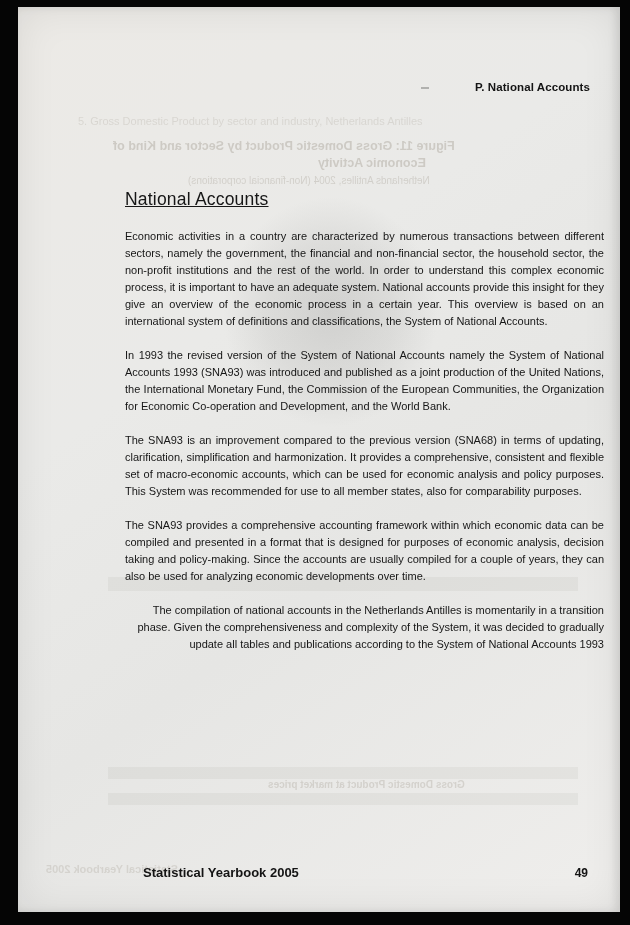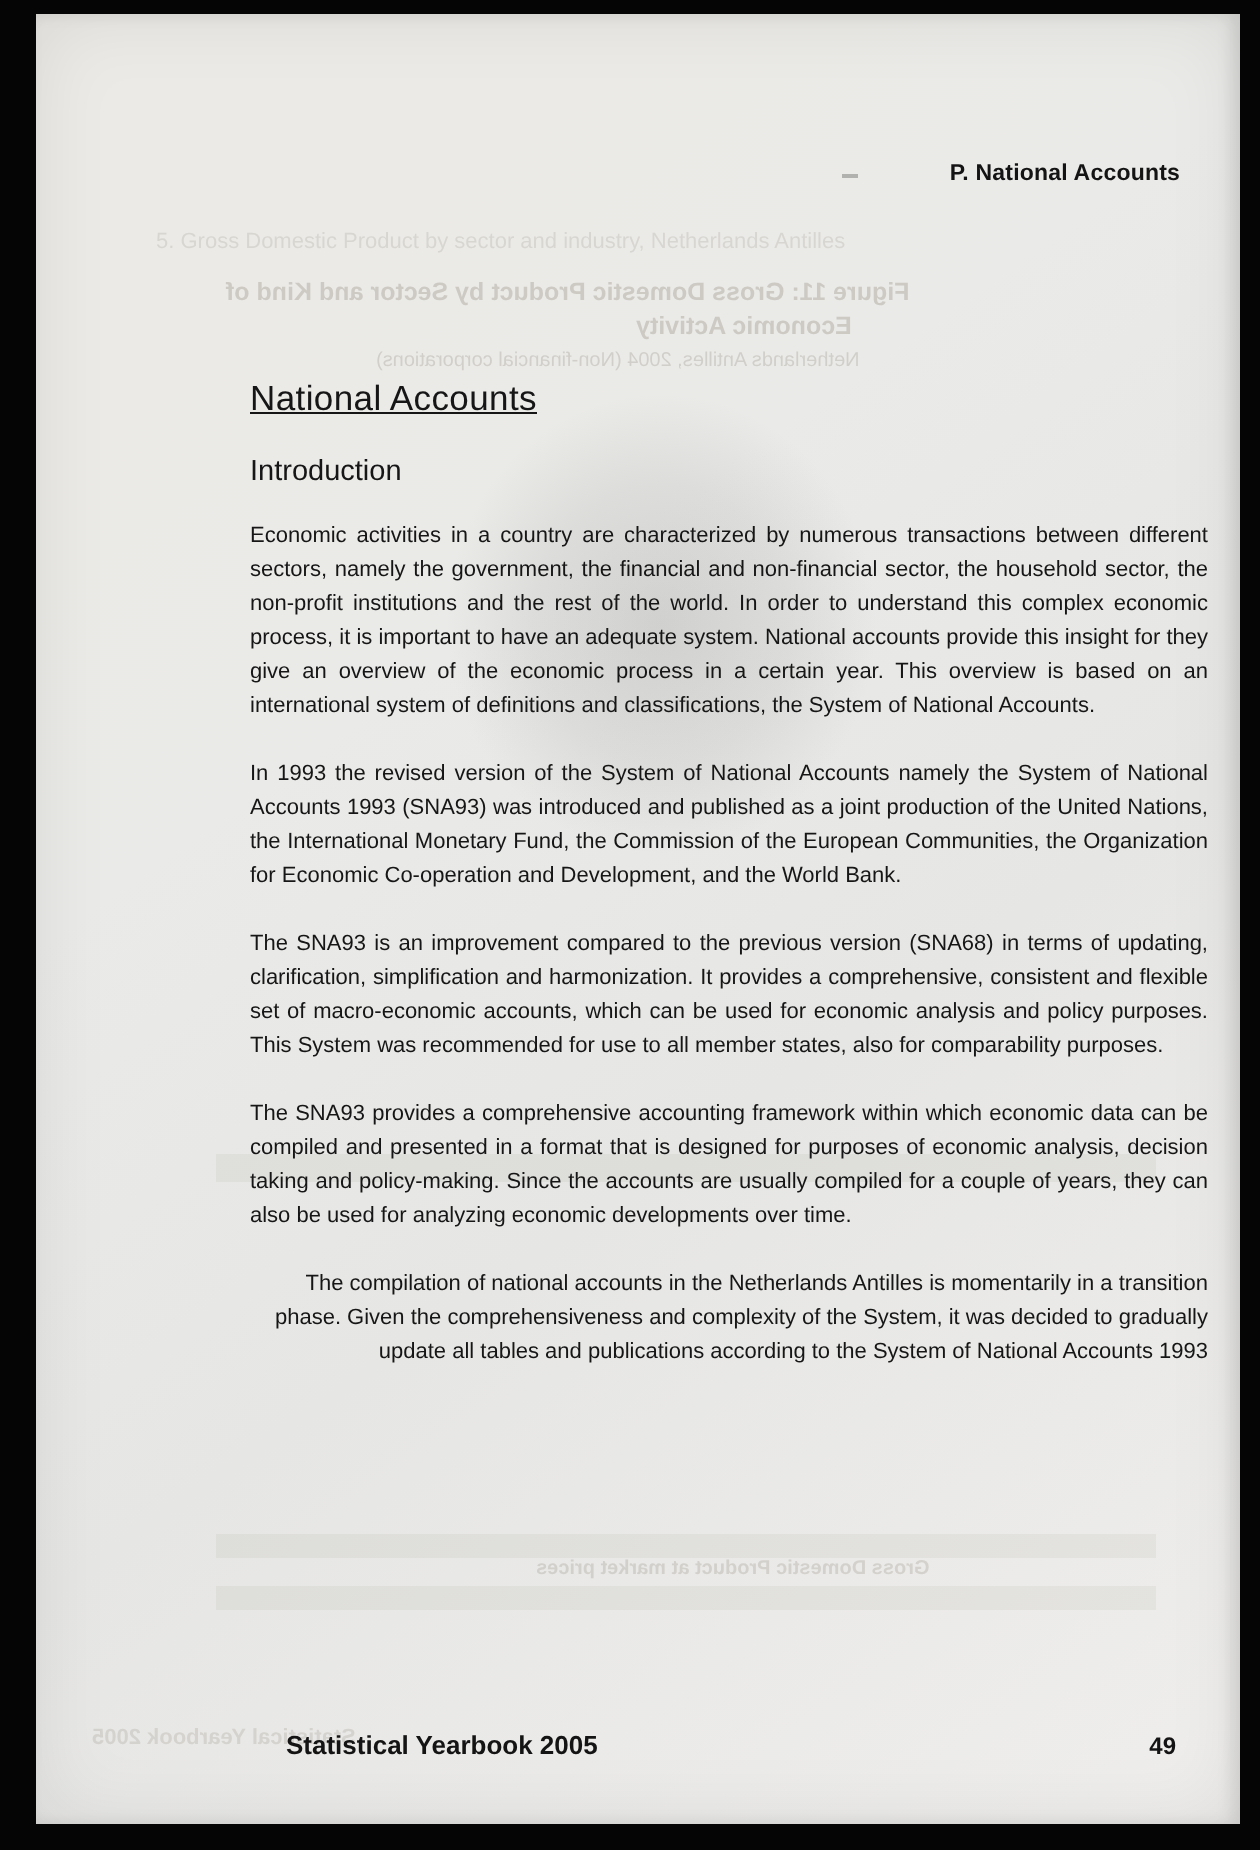--- a/index.html
+++ b/index.html
@@ -75,21 +75,20 @@
   <div class="ghost-band b2"></div>
   <div class="ghost-band b3"></div>
   <div class="ghost ghost-bottom mirrored">Gross Domestic Product at market prices</div>
   <div class="ghost ghost-footer mirrored">Statistical Yearbook 2005</div>
   <div class="scan-mark"></div>
 
   <div class="header-label">P. National Accounts</div>
 
   <div class="content">
     <h1 class="doc-title">National Accounts</h1>
-    <h2 class="section-heading">Introduction</h2>
     <p>Economic activities in a country are characterized by numerous transactions between different sectors, namely the government, the financial and non-financial sector, the household sector, the non-profit institutions and the rest of the world. In order to understand this complex economic process, it is important to have an adequate system. National accounts provide this insight for they give an overview of the economic process in a certain year. This overview is based on an international system of definitions and classifications, the System of National Accounts.</p>
     <p>In 1993 the revised version of the System of National Accounts namely the System of National Accounts 1993 (SNA93) was introduced and published as a joint production of the United Nations, the International Monetary Fund, the Commission of the European Communities, the Organization for Economic Co-operation and Development, and the World Bank.</p>
     <p>The SNA93 is an improvement compared to the previous version (SNA68) in terms of updating, clarification, simplification and harmonization. It provides a comprehensive, consistent and flexible set of macro-economic accounts, which can be used for economic analysis and policy purposes. This System was recommended for use to all member states, also for comparability purposes.</p>
     <p>The SNA93 provides a comprehensive accounting framework within which economic data can be compiled and presented in a format that is designed for purposes of economic analysis, decision taking and policy-making. Since the accounts are usually compiled for a couple of years, they can also be used for analyzing economic developments over time.</p>
     <p class="ragged">The compilation of national accounts in the Netherlands Antilles is momentarily in a transition phase. Given the comprehensiveness and complexity of the System, it was decided to gradually update all tables and publications according to the System of National Accounts 1993</p>
   </div>
 
   <div class="footer">
     <span class="footer-left">Statistical Yearbook 2005</span>
     <span class="footer-page">49</span>

